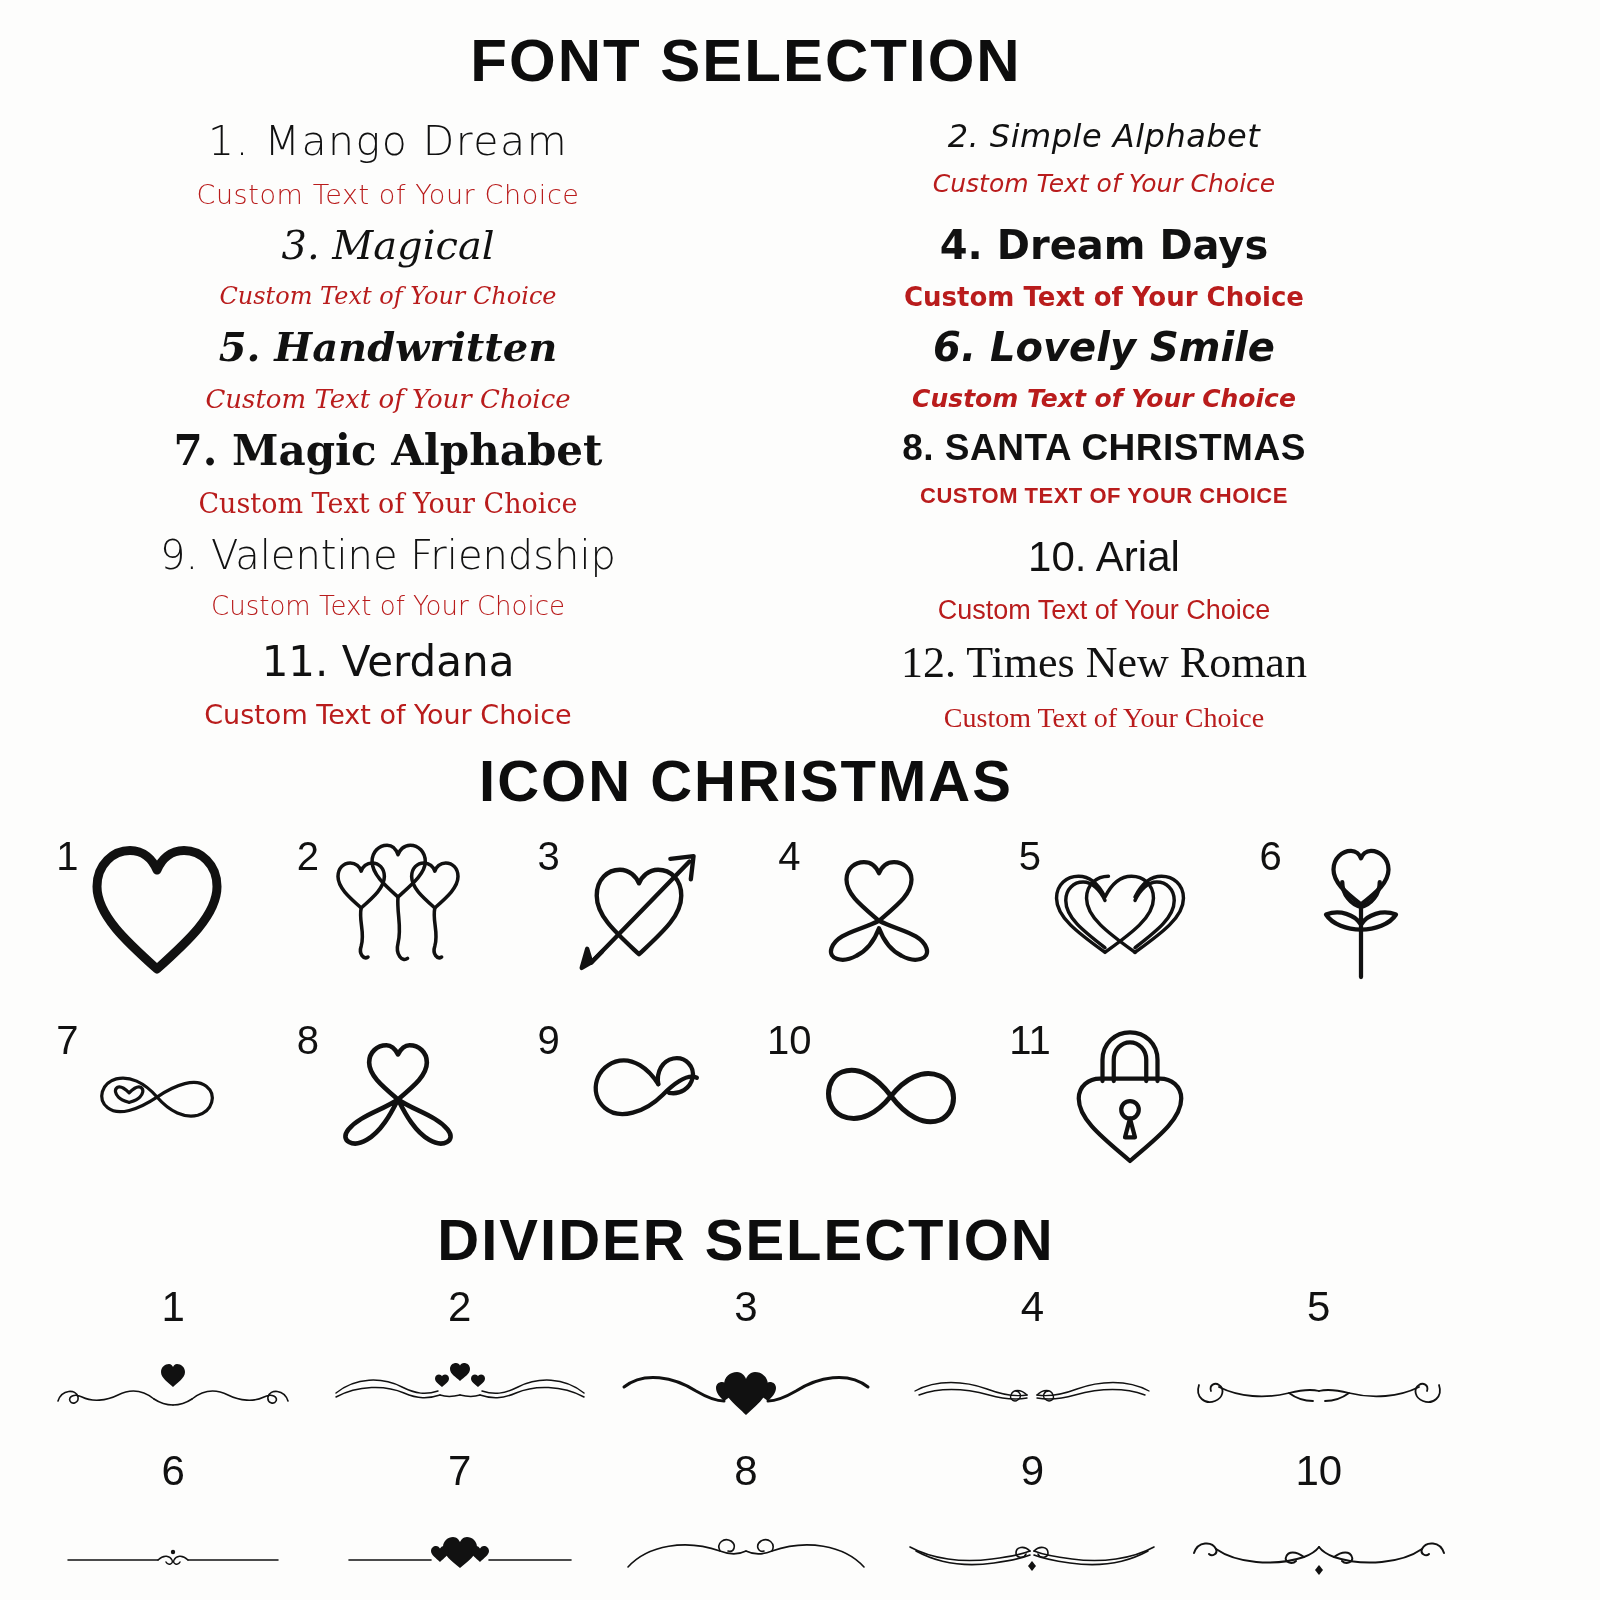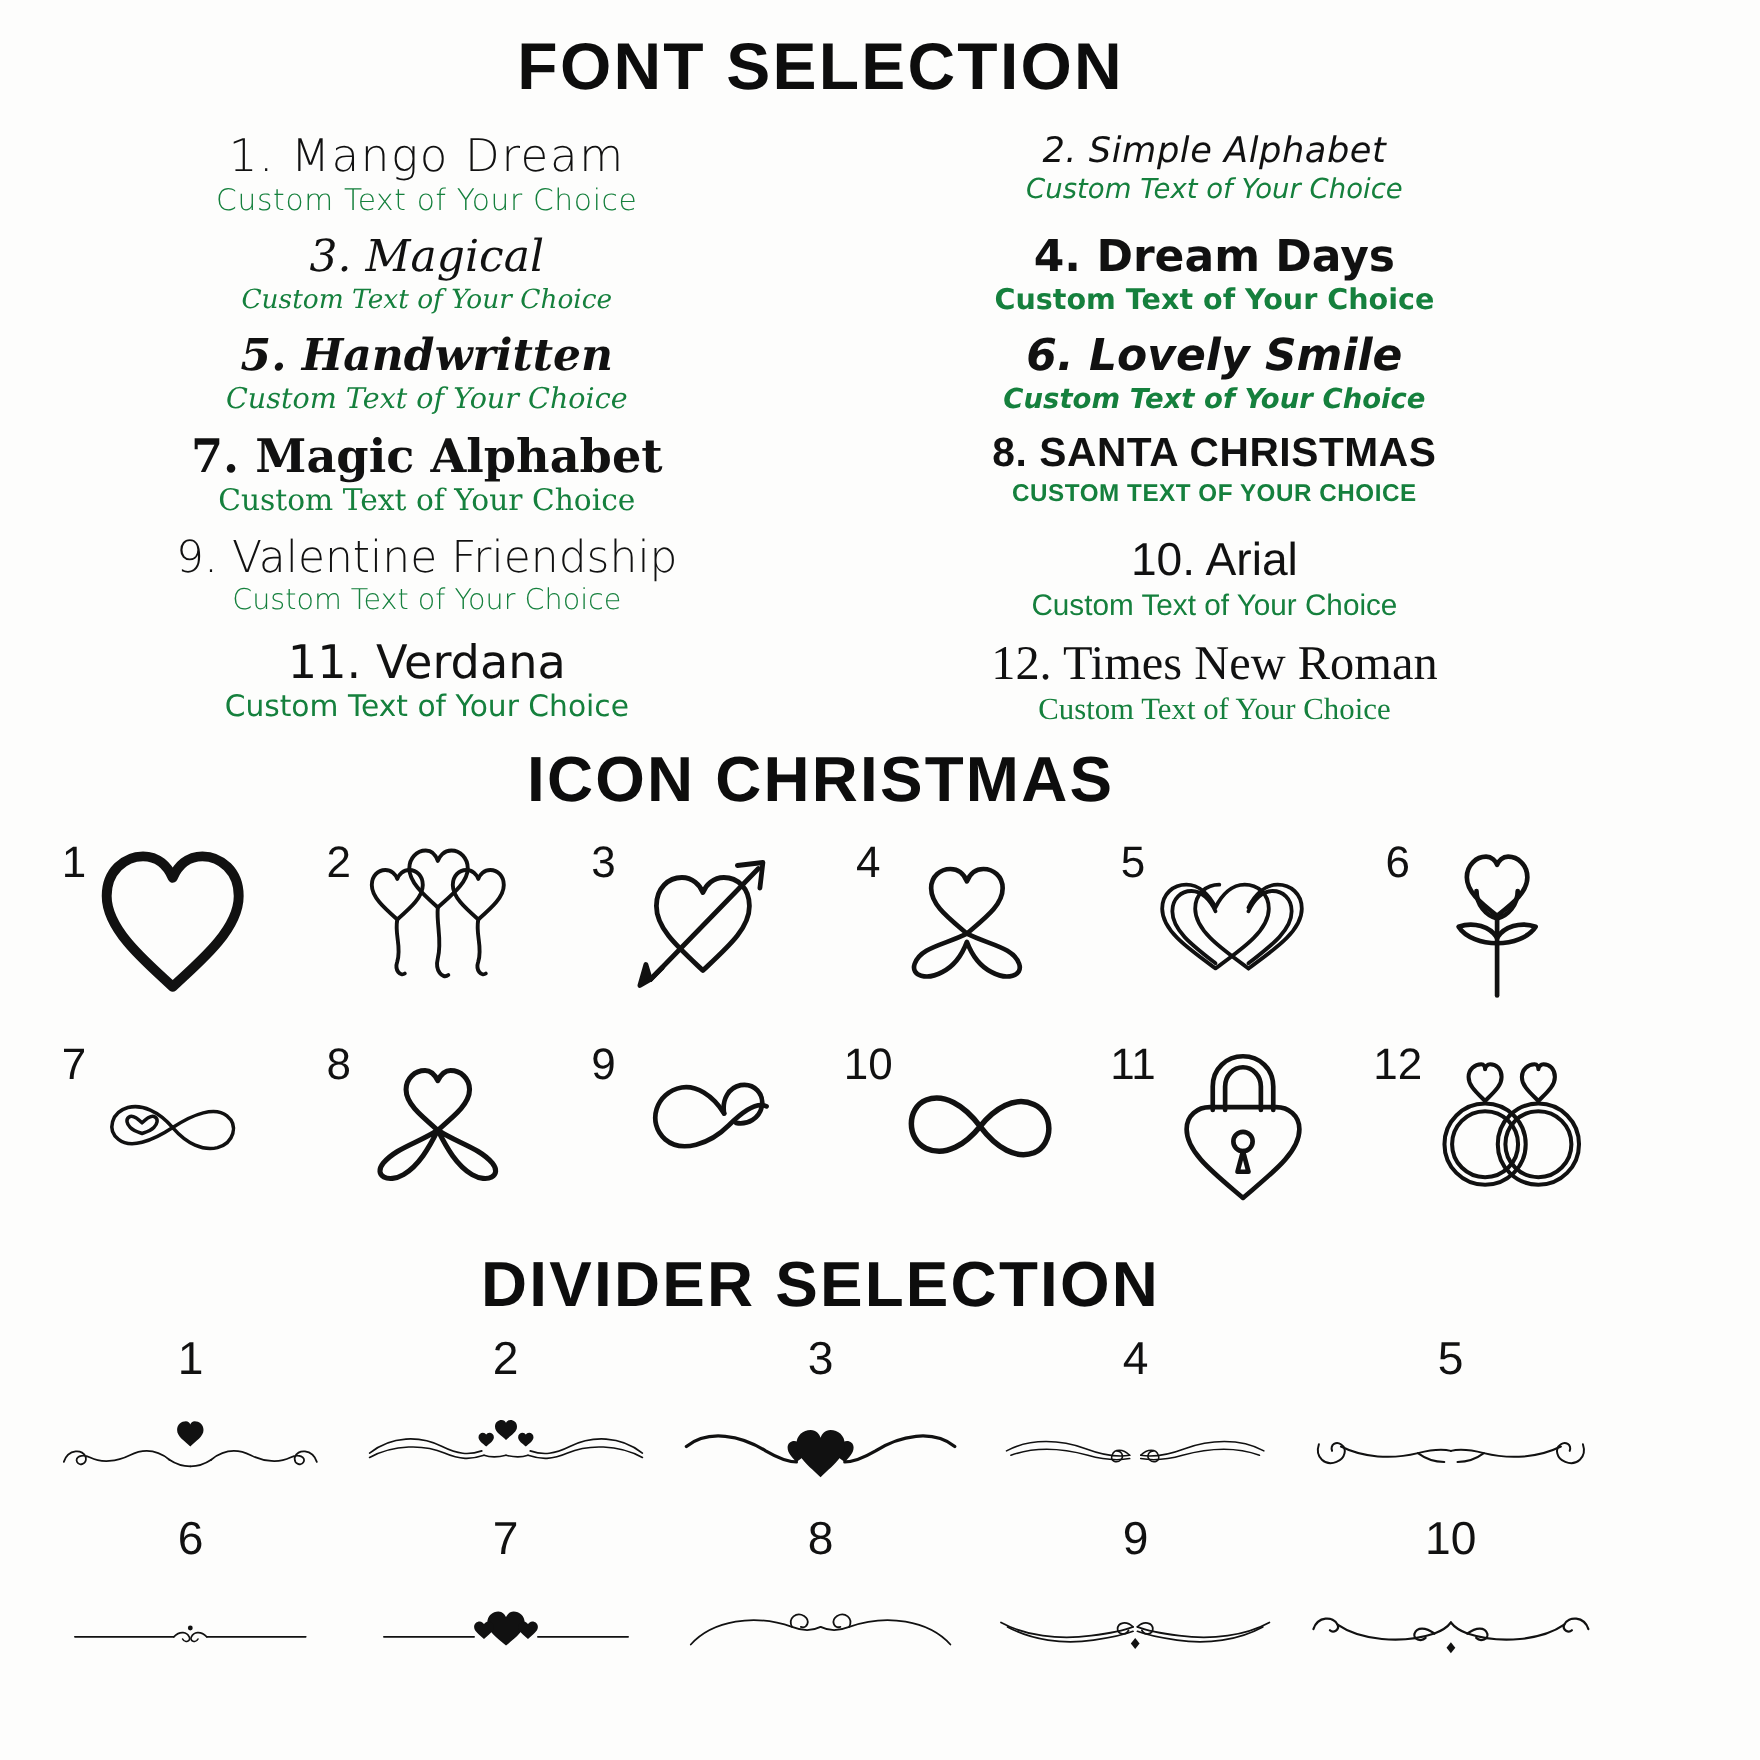--- a/index.html
+++ b/index.html
@@ -60,22 +60,22 @@
   }
   .font-name {
     font-size: 40px;
     line-height: 1.12;
     color: #111;
     white-space: nowrap;
   }
   .font-sample {
     font-size: 27px;
     line-height: 1.2;
-    color: #15803d;
-    margin-top: 2px;
+    color: #b91c1c;
+    margin-top: 14px;
     white-space: nowrap;
   }
 
   
   .f1 .font-name { font-family: "DejaVu Sans", sans-serif; font-weight: 300; letter-spacing: 1.5px; font-size: 41px;}
   .f1 .font-sample { font-family: "DejaVu Sans", sans-serif; font-weight: 300; letter-spacing: 0.6px;}
 
   .f2 .font-name { font-family: "DejaVu Sans", sans-serif; font-weight: 400; font-style: italic; letter-spacing: 0.5px; font-size: 32px;}
   .f2 .font-sample { font-family: "DejaVu Sans", sans-serif; font-style: italic; font-size: 25px;}
 
@@ -376,35 +376,20 @@
             <path d="M33 48 L33 31 C33 18 43 9 55 9 C67 9 77 18 77 31 L77 48"></path>
             <path d="M42 48 L42 31 C42 23 48 17 55 17 C62 17 68 23 68 31 L68 48"></path>
             <path d="M55 112 C34 94 14 79 14 62 C14 52 22 46 31 46 L79 46 C88 46 96 52 96 62 C96 79 76 94 55 112 Z"></path>
             <circle cx="55" cy="71" r="7"></circle>
             <path d="M55 78 L51 93 L59 93 Z"></path>
           </g>
         </svg>
       </span>
     </div>
 
-    <div class="icon-cell">
-      <span class="icon-num">12</span>
-      <span class="icon-art">
-        <svg width="150" height="150" viewBox="0 0 130 120">
-          <g fill="none" stroke="#111" stroke-width="3.2" stroke-linejoin="round" stroke-linecap="round">
-            <circle cx="46" cy="74" r="32"></circle>
-            <circle cx="46" cy="74" r="26"></circle>
-            <circle cx="88" cy="74" r="32"></circle>
-            <circle cx="88" cy="74" r="26"></circle>
-            <path d="M46 40 C39 33 33 28 33 21 C33 15 38 11 43 11 C45 11 46 13 46 15 C46 13 48 11 50 11 C55 11 59 15 59 21 C59 28 53 33 46 40 Z"></path>
-            <path d="M88 40 C81 33 75 28 75 21 C75 15 80 11 85 11 C87 11 88 13 88 15 C88 13 90 11 92 11 C97 11 101 15 101 21 C101 28 95 33 88 40 Z"></path>
-          </g>
-        </svg>
-      </span>
-    </div>
   </div>
 
   <div class="section-title" id="divider-section-title">DIVIDER SELECTION</div>
 
   <div class="divider-grid">
 
     <div class="divider-cell">
       <div class="divider-num">1</div>
       <div class="divider-art">
         <svg width="250" height="70" viewBox="0 0 250 70">

